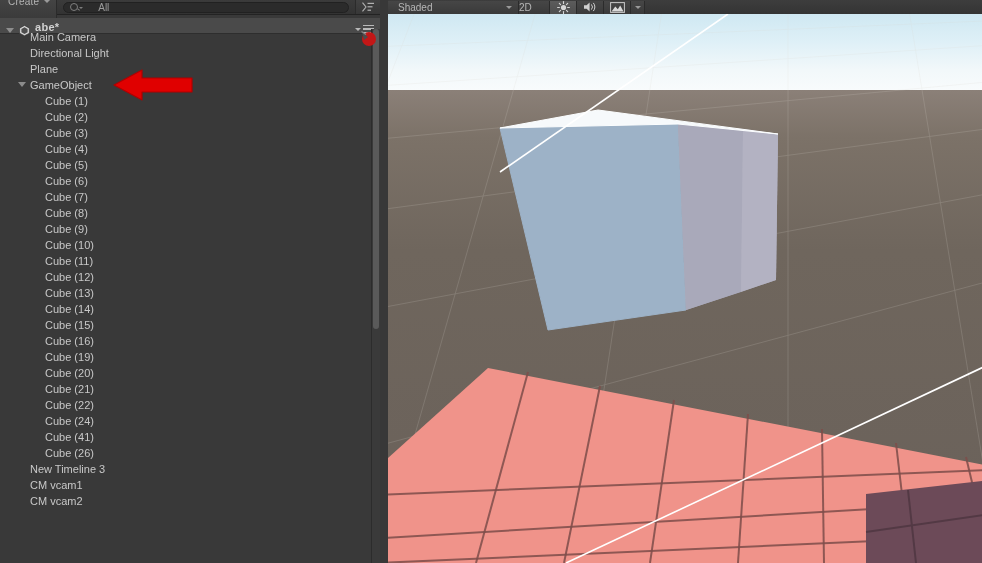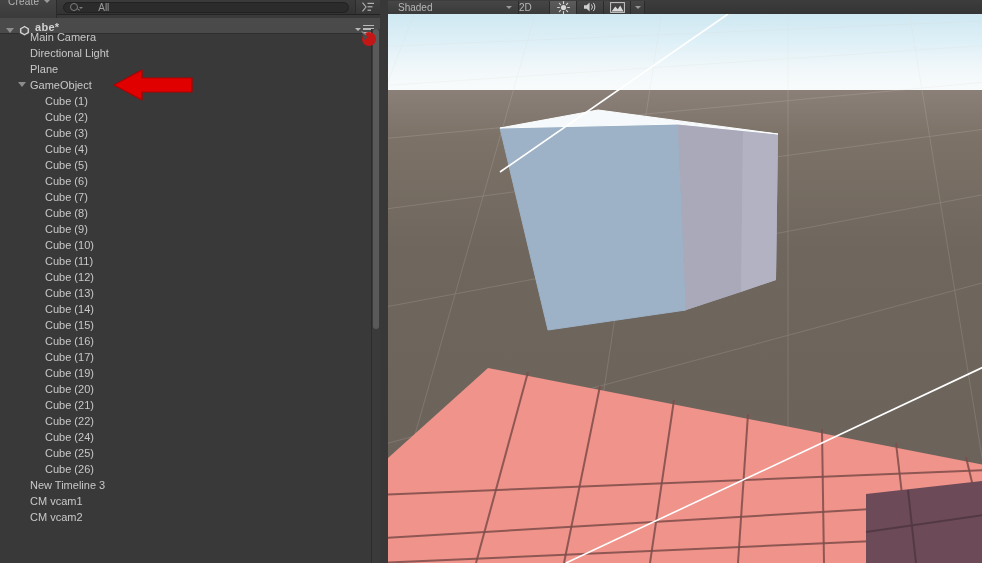--- a/index.html
+++ b/index.html
@@ -141,27 +141,26 @@
         <div class="h-row d1"><span>Cube (7)</span></div>
         <div class="h-row d1"><span>Cube (8)</span></div>
         <div class="h-row d1"><span>Cube (9)</span></div>
         <div class="h-row d1"><span>Cube (10)</span></div>
         <div class="h-row d1"><span>Cube (11)</span></div>
         <div class="h-row d1"><span>Cube (12)</span></div>
         <div class="h-row d1"><span>Cube (13)</span></div>
         <div class="h-row d1"><span>Cube (14)</span></div>
         <div class="h-row d1"><span>Cube (15)</span></div>
         <div class="h-row d1"><span>Cube (16)</span></div>
-        <div class="h-row d1"><span>Cube (17)</span></div>
         <div class="h-row d1"><span>Cube (19)</span></div>
         <div class="h-row d1"><span>Cube (20)</span></div>
         <div class="h-row d1"><span>Cube (21)</span></div>
         <div class="h-row d1"><span>Cube (22)</span></div>
         <div class="h-row d1"><span>Cube (24)</span></div>
-        <div class="h-row d1"><span>Cube (25)</span></div>
+        <div class="h-row d1"><span>Cube (41)</span></div>
         <div class="h-row d1"><span>Cube (26)</span></div>
         <div class="h-row d0"><span>New Timeline 3</span></div>
         <div class="h-row d0"><span>CM vcam1</span></div>
         <div class="h-row d0"><span>CM vcam2</span></div>
       </div>
 
     <div id="hier-scroll">
       <div id="hier-thumb"></div>
     </div>
 

